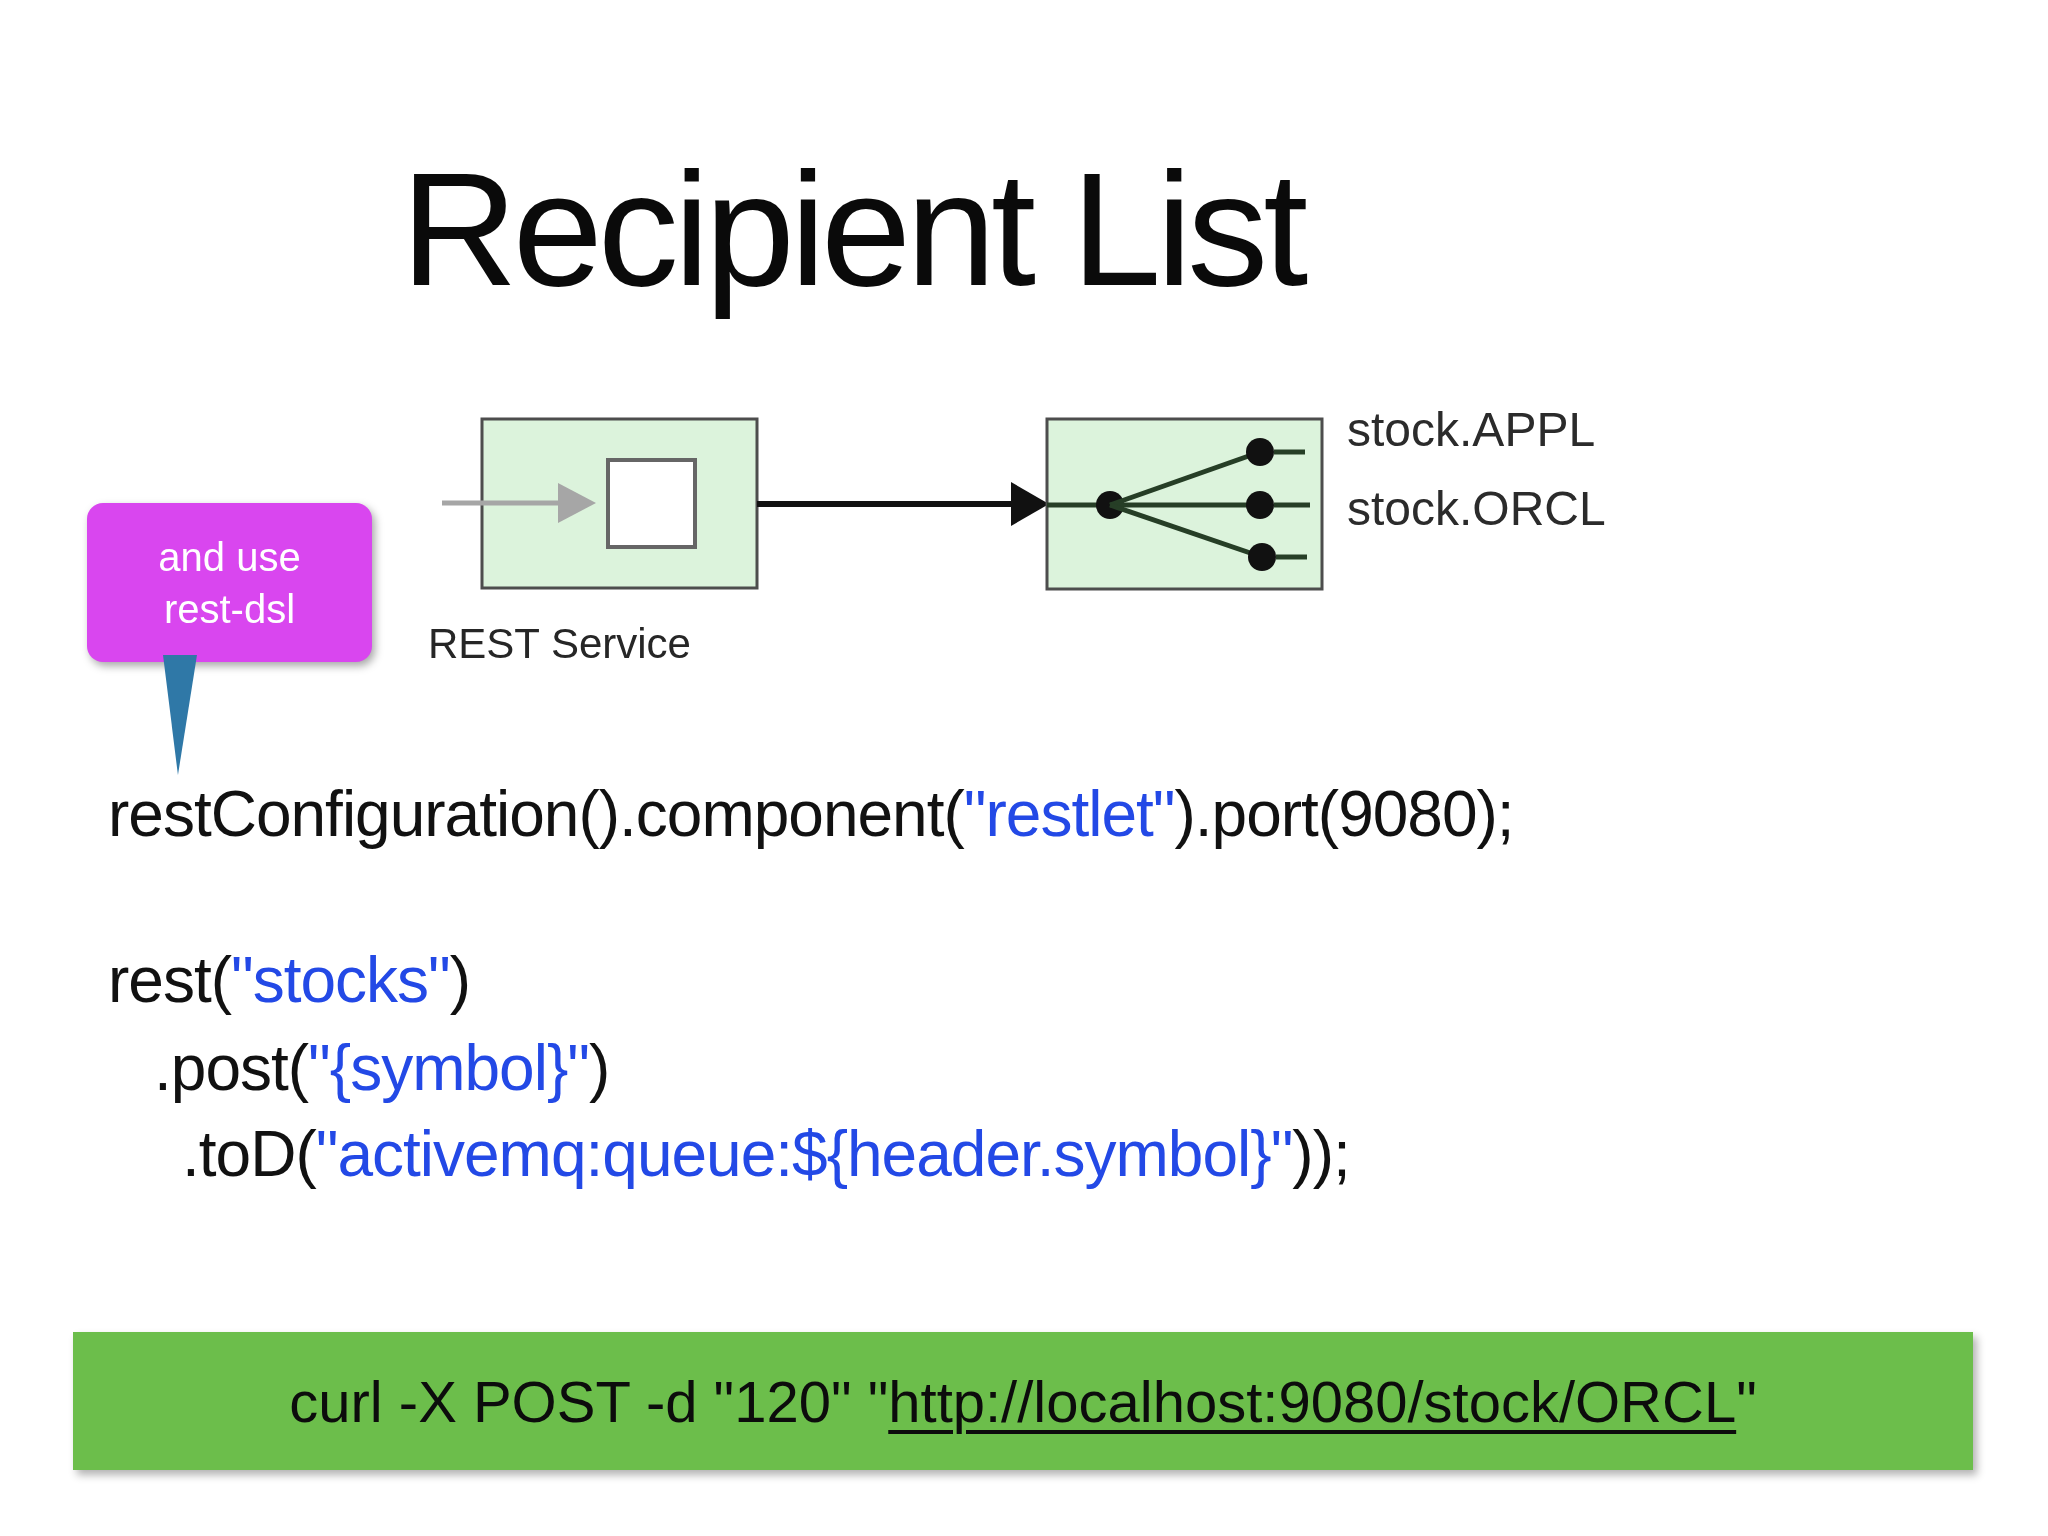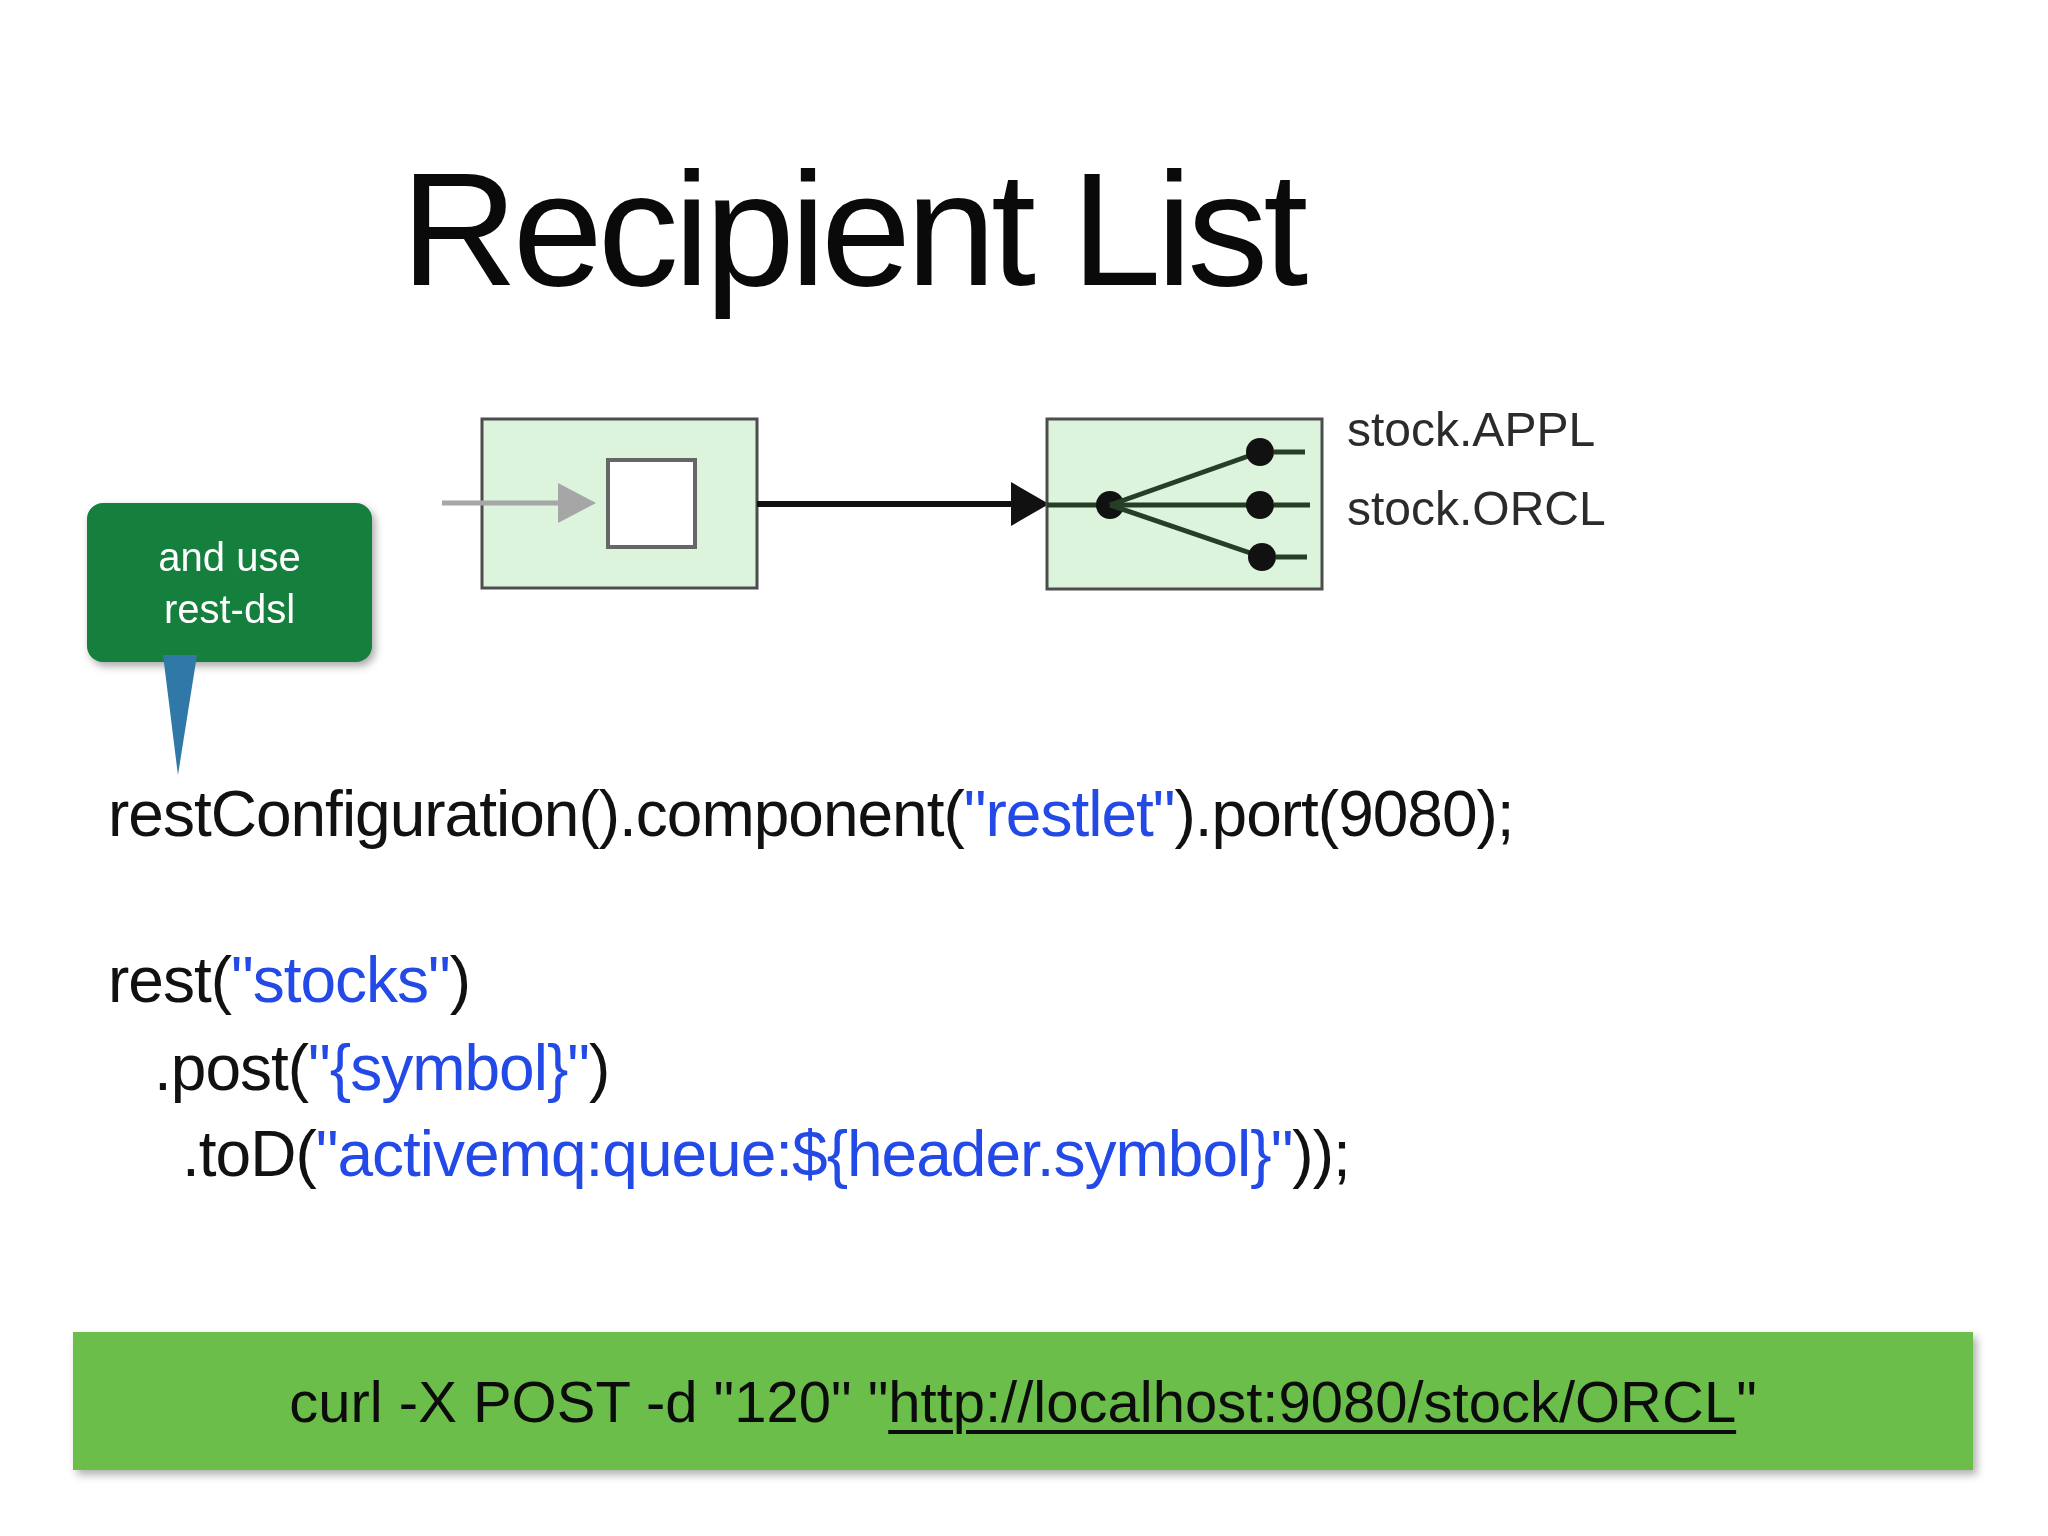--- a/index.html
+++ b/index.html
@@ -12,21 +12,21 @@
     font-size:162px;font-weight:300;letter-spacing:-5px;color:#0a0a0a;line-height:1;
   }
   .diagram-svg{position:absolute;left:380px;top:390px;width:1280px;height:300px;}
   .label{position:absolute;color:#262626;}
   .rest-label{left:428px;top:620px;font-size:42px;letter-spacing:0px;}
   .amq-label{left:1047px;top:618px;width:275px;text-align:center;font-size:42px;}
   .queue-label{left:1347px;font-size:48px;font-weight:500;color:#2b2b2b;line-height:56px;}
   .q0{top:402px}.q1{top:481px}.q2{top:562px}
   .callout{
     position:absolute;left:87px;top:503px;width:285px;height:159px;
-    background:#15803d;border-radius:16px;box-shadow:3px 4px 8px rgba(0,0,0,.35);
+    background:#d946ef;border-radius:16px;box-shadow:3px 4px 8px rgba(0,0,0,.35);
     display:flex;flex-direction:column;justify-content:center;align-items:center;
     color:#fff;font-size:40px;line-height:52px;text-align:center;
   }
   .callout-tail{
     position:absolute;left:163px;top:655px;width:34px;height:120px;
     background:#2f78a7;clip-path:polygon(0 0,100% 0,44% 100%);
   }
   .code-line{
     position:absolute;white-space:pre;font-size:64px;letter-spacing:-1px;
     color:#111;line-height:1;
@@ -69,20 +69,21 @@
     <line x1="730" y1="115" x2="880" y2="115" stroke="#263e26" stroke-width="5"></line>
     <line x1="730" y1="115" x2="882" y2="167" stroke="#263e26" stroke-width="5"></line>
     <circle cx="880" cy="62" r="14" fill="#111111"></circle>
     <circle cx="880" cy="115" r="14" fill="#111111"></circle>
     <circle cx="882" cy="167" r="14" fill="#111111"></circle>
     <line x1="894" y1="62" x2="925" y2="62" stroke="#263e26" stroke-width="5"></line>
     <line x1="894" y1="115" x2="930" y2="115" stroke="#263e26" stroke-width="5"></line>
     <line x1="896" y1="167" x2="927" y2="167" stroke="#263e26" stroke-width="5"></line>
   </svg>
 
+  <div class="label rest-label">REST Service</div>
   <div class="label queue-label q1">stock.ORCL</div>
   <div class="label queue-label q0">stock.APPL</div>
 
   <div class="callout">
     <div>and use</div>
     <div>rest-dsl</div>
   </div>
   <div class="callout-tail"></div>
 
   <div class="code-line cl1"><span>restConfiguration().component(</span><span class="kblue">"restlet"</span><span>).port(9080);</span></div>

